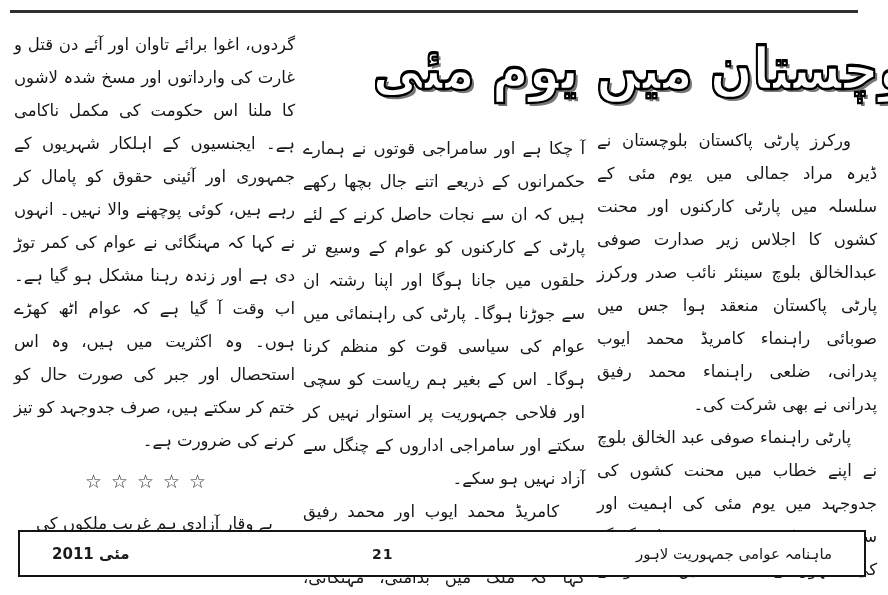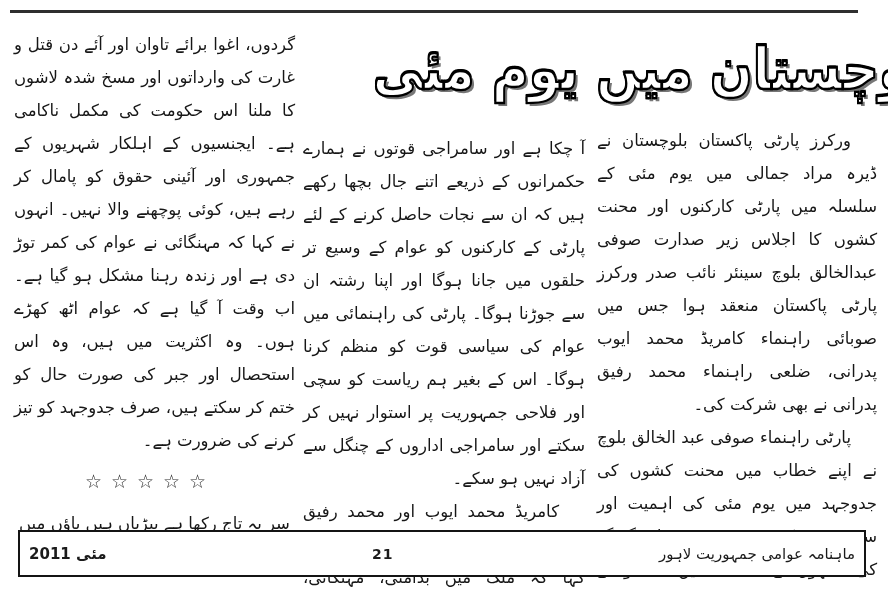--- a/index.html
+++ b/index.html
@@ -69,21 +69,21 @@
   .footer {
     position:absolute;
     left:18px; top:530px;
     width:848px; height:47px;
     border:2px solid #141414;
     background:#fff;
     display:flex;
     flex-direction:row-reverse; 
     align-items:center;
     justify-content:space-between;
-    padding:0 9px;
+    padding:0 32px;
     font-size:15px;
   }
   .footer .date { direction:rtl; font-weight:bold; font-size:15px; }
   .footer .pagenum {
     font-weight:bold; font-size:14px;
     font-family:"DejaVu Sans", sans-serif;
     letter-spacing:1px;
   }
   .footer .pub { direction:rtl; font-size:15px; }
 </style>
@@ -105,20 +105,21 @@
 
   <div class="col col-middle">
     <p class="para">آ چکا ہے اور سامراجی قوتوں نے ہمارے حکمرانوں کے ذریعے اتنے جال بچھا رکھے ہیں کہ ان سے نجات حاصل کرنے کے لئے پارٹی کے کارکنوں کو عوام کے وسیع تر حلقوں میں جانا ہوگا اور اپنا رشتہ ان سے جوڑنا ہوگا۔ پارٹی کی راہنمائی میں عوام کی سیاسی قوت کو منظم کرنا ہوگا۔ اس کے بغیر ہم ریاست کو سچی اور فلاحی جمہوریت پر استوار نہیں کر سکتے اور سامراجی اداروں کے چنگل سے آزاد نہیں ہو سکے۔</p>
     <p class="para indent">کامریڈ محمد ایوب اور محمد رفیق پدرانی نے اپنے خیالات کا اظہار کرتے ہوئے کہا کہ ملک میں بدامنی، مہنگائی، بیروزگاری، افراط زر اور حکمرانوں کی کرپشن کی انتہا ہو گئی ہے۔ ڈرون حملوں، خودکش حملوں، دہشت</p>
   </div>
 
   <div class="col col-left">
     <p class="para">گردوں، اغوا برائے تاوان اور آئے دن قتل و غارت کی وارداتوں اور مسخ شدہ لاشوں کا ملنا اس حکومت کی مکمل ناکامی ہے۔ ایجنسیوں کے اہلکار شہریوں کے جمہوری اور آئینی حقوق کو پامال کر رہے ہیں، کوئی پوچھنے والا نہیں۔ انہوں نے کہا کہ مہنگائی نے عوام کی کمر توڑ دی ہے اور زندہ رہنا مشکل ہو گیا ہے۔ اب وقت آ گیا ہے کہ عوام اٹھ کھڑے ہوں۔ وہ اکثریت میں ہیں، وہ اس استحصال اور جبر کی صورت حال کو ختم کر سکتے ہیں، صرف جدوجہد کو تیز کرنے کی ضرورت ہے۔</p>
     <div class="stars">☆☆☆☆☆</div>
     <div class="couplet">
+      <div class="verse">بے وقار آزادی ہم غریب ملکوں کی</div>
       <div class="verse">سر پہ تاج رکھا ہے بیڑیاں ہیں پاؤں میں</div>
     </div>
 
   </div>
 
   <div class="footer">
     <span class="date">مئی 2011</span>
     <span class="pagenum">21</span>
     <span class="pub">ماہنامہ عوامی جمہوریت لاہور</span>
   </div>

